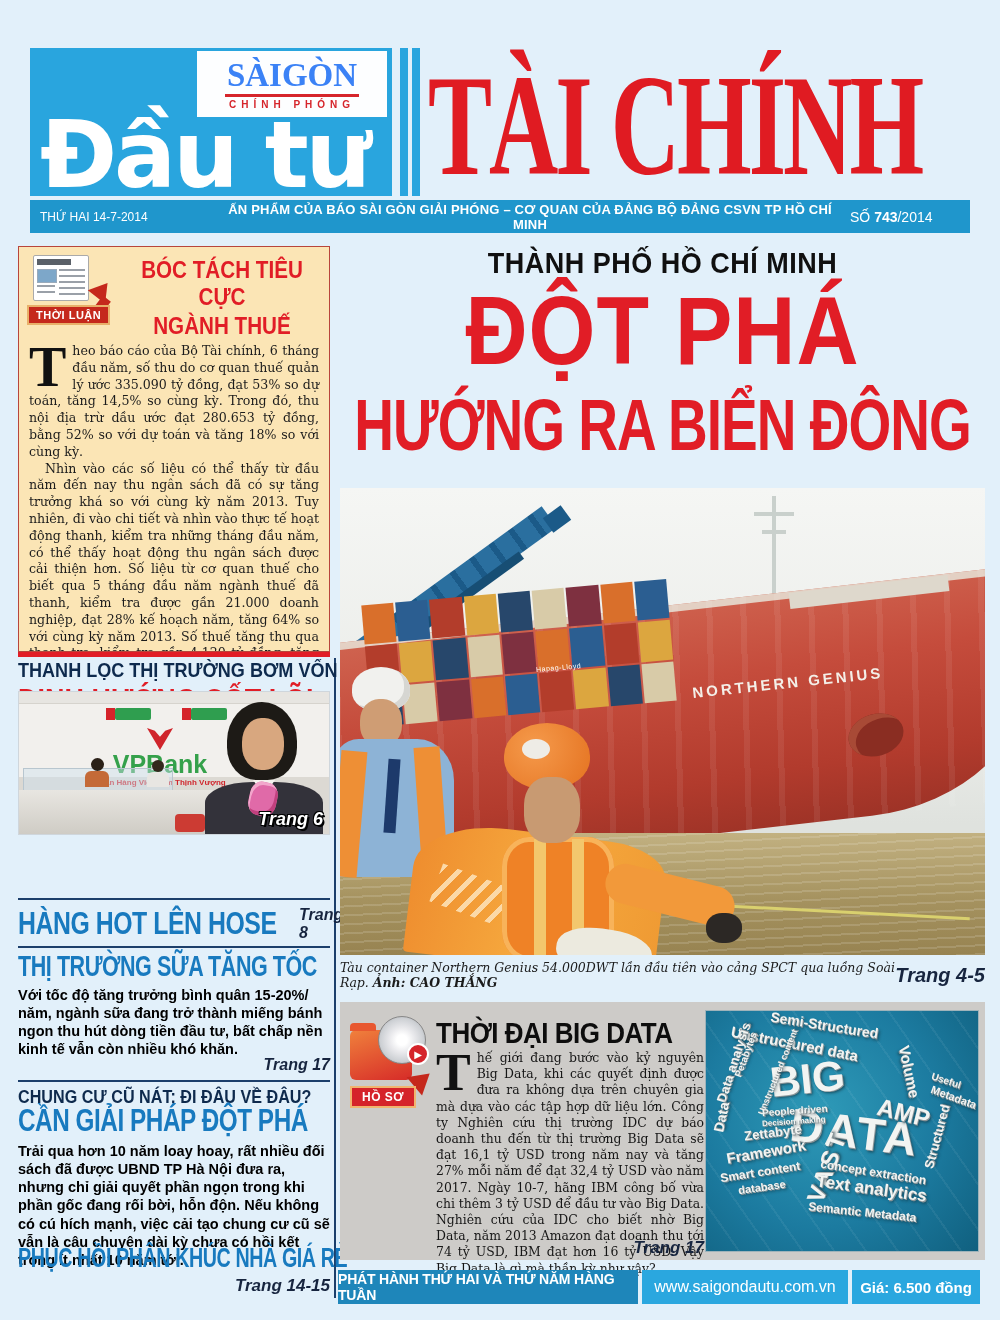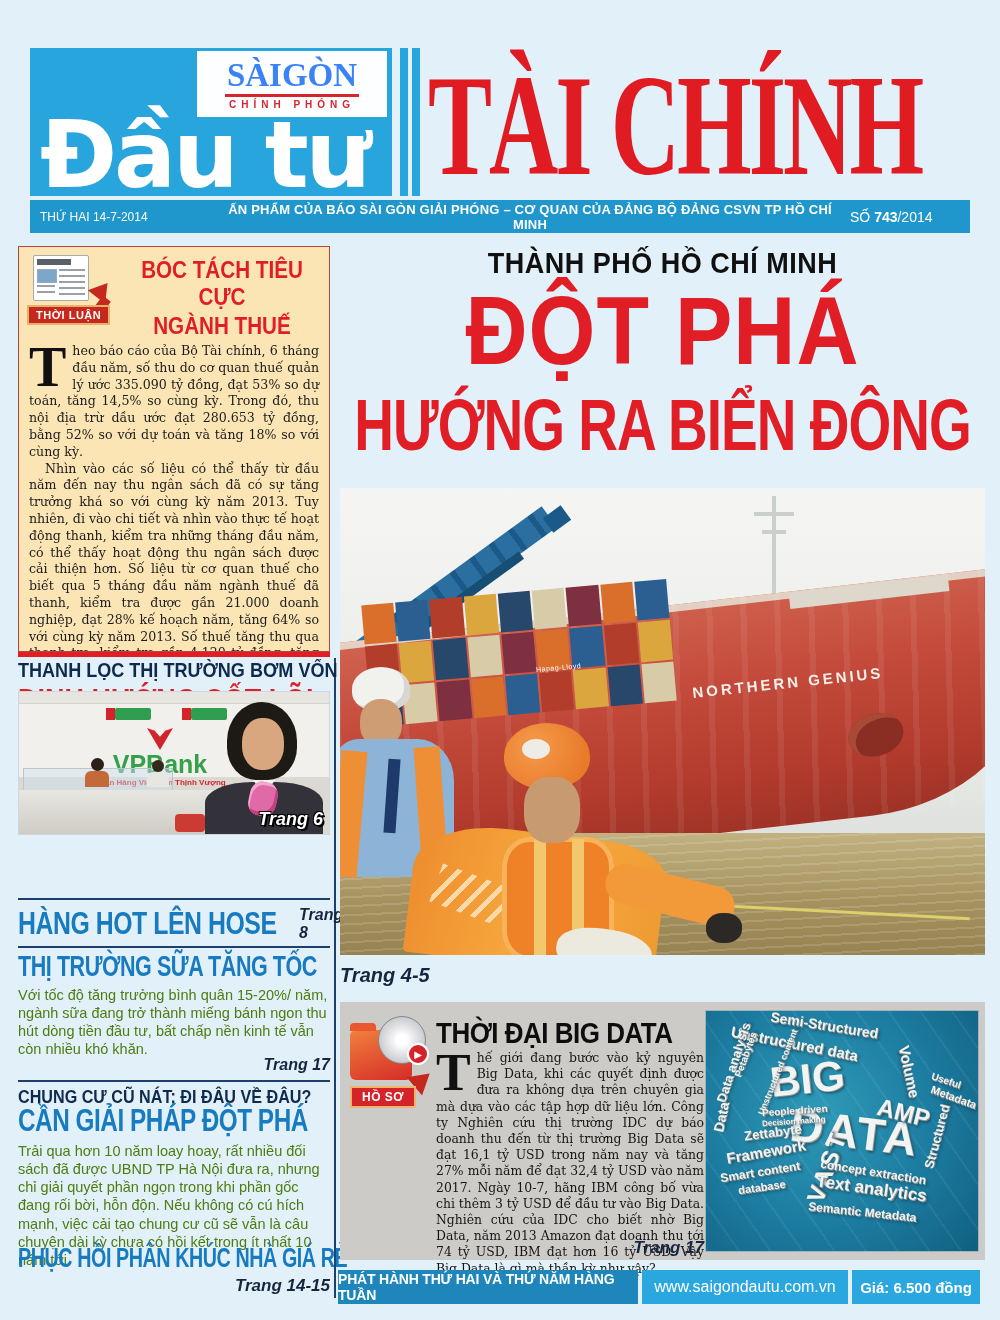--- a/index.html
+++ b/index.html
@@ -53,21 +53,21 @@
                  font-size:56px;line-height:44px;padding:2px 6px 0 0;color:#111;}
   .tl-body p{margin:0;}
   .tl-body .p2{text-indent:16px;}
 
   .redrule{position:absolute;left:18px;top:652px;width:312px;height:5px;background:#e11d26;}
   .colrule{position:absolute;left:334px;top:658px;width:2px;height:640px;background:#1c3f6b;}
 
   .kick-navy{color:#0e2a4d;font-weight:bold;display:inline-block;transform:scale(.95,1.08);transform-origin:left center;white-space:nowrap;}
   .bluet{color:#187abf;font-weight:bold;display:inline-block;transform-origin:left bottom;letter-spacing:-.5px;white-space:nowrap;}
   .pgref{color:#17253f;font-weight:bold;font-style:italic;}
-  .navy-par{color:#4d7c0f;font-weight:normal;font-size:14.5px;line-height:1.25;text-align:left;}
+  .navy-par{color:#000000;font-weight:bold;font-size:14.5px;line-height:1.25;text-align:left;}
   .divline{position:absolute;left:18px;width:312px;height:2px;background:#1c3f6b;}
 
   
   .vpphoto{position:absolute;left:18px;top:691px;width:312px;height:144px;overflow:hidden;
            background:linear-gradient(#f2f0ed 0 60%,#dcd9d3 60% 100%);border:1px solid #cfd6dc;}
   .vp-ceil{position:absolute;left:0;top:0;width:100%;height:12px;background:#e7e5e1;border-bottom:1px solid #d6d3cd;}
   .vp-sign{position:absolute;top:16px;width:36px;height:12px;background:#2f9e4f;border-radius:2px;}
   .vp-sign i{position:absolute;left:-9px;top:0;width:9px;height:12px;background:#d5232a;}
   .vplogo{position:absolute;left:46px;top:36px;width:190px;text-align:center;}
   .tulip{width:26px;height:22px;margin:0 auto 2px;background:#d0252c;
@@ -385,20 +385,21 @@
         <div class="strap2"></div>
       <div class="arm"></div>
         <div class="glove"></div>
         <div class="sack"></div>
       <div class="helm" data-name="orange-helmet"></div>
       <div class="face"></div>
     </div>
   </div>
 
   <div class="capbar" data-name="lead-caption-bar">
+    <span class="cap" data-name="lead-caption"><i data-name="caption-text">Tàu container Northern Genius 54.000DWT lần đầu tiên vào cảng SPCT qua luồng Soài Rạp. </i> <b data-name="caption-credit">Ảnh: CAO THẮNG</b></span>
     <span class="pg pgref" data-name="lead-pageref">Trang 4-5</span>
   </div>
 
   <div class="bd-panel" data-name="big-data-panel">
     <div class="hs-badge" data-name="ho-so-badge">
       <div class="folder" data-name="folder-icon"></div>
       <div class="cd" data-name="cd-disc-icon">
         <div class="play" data-name="play-icon">▶</div>
       </div>
       <div class="hs-arrow" data-name="arrow-icon"></div>

